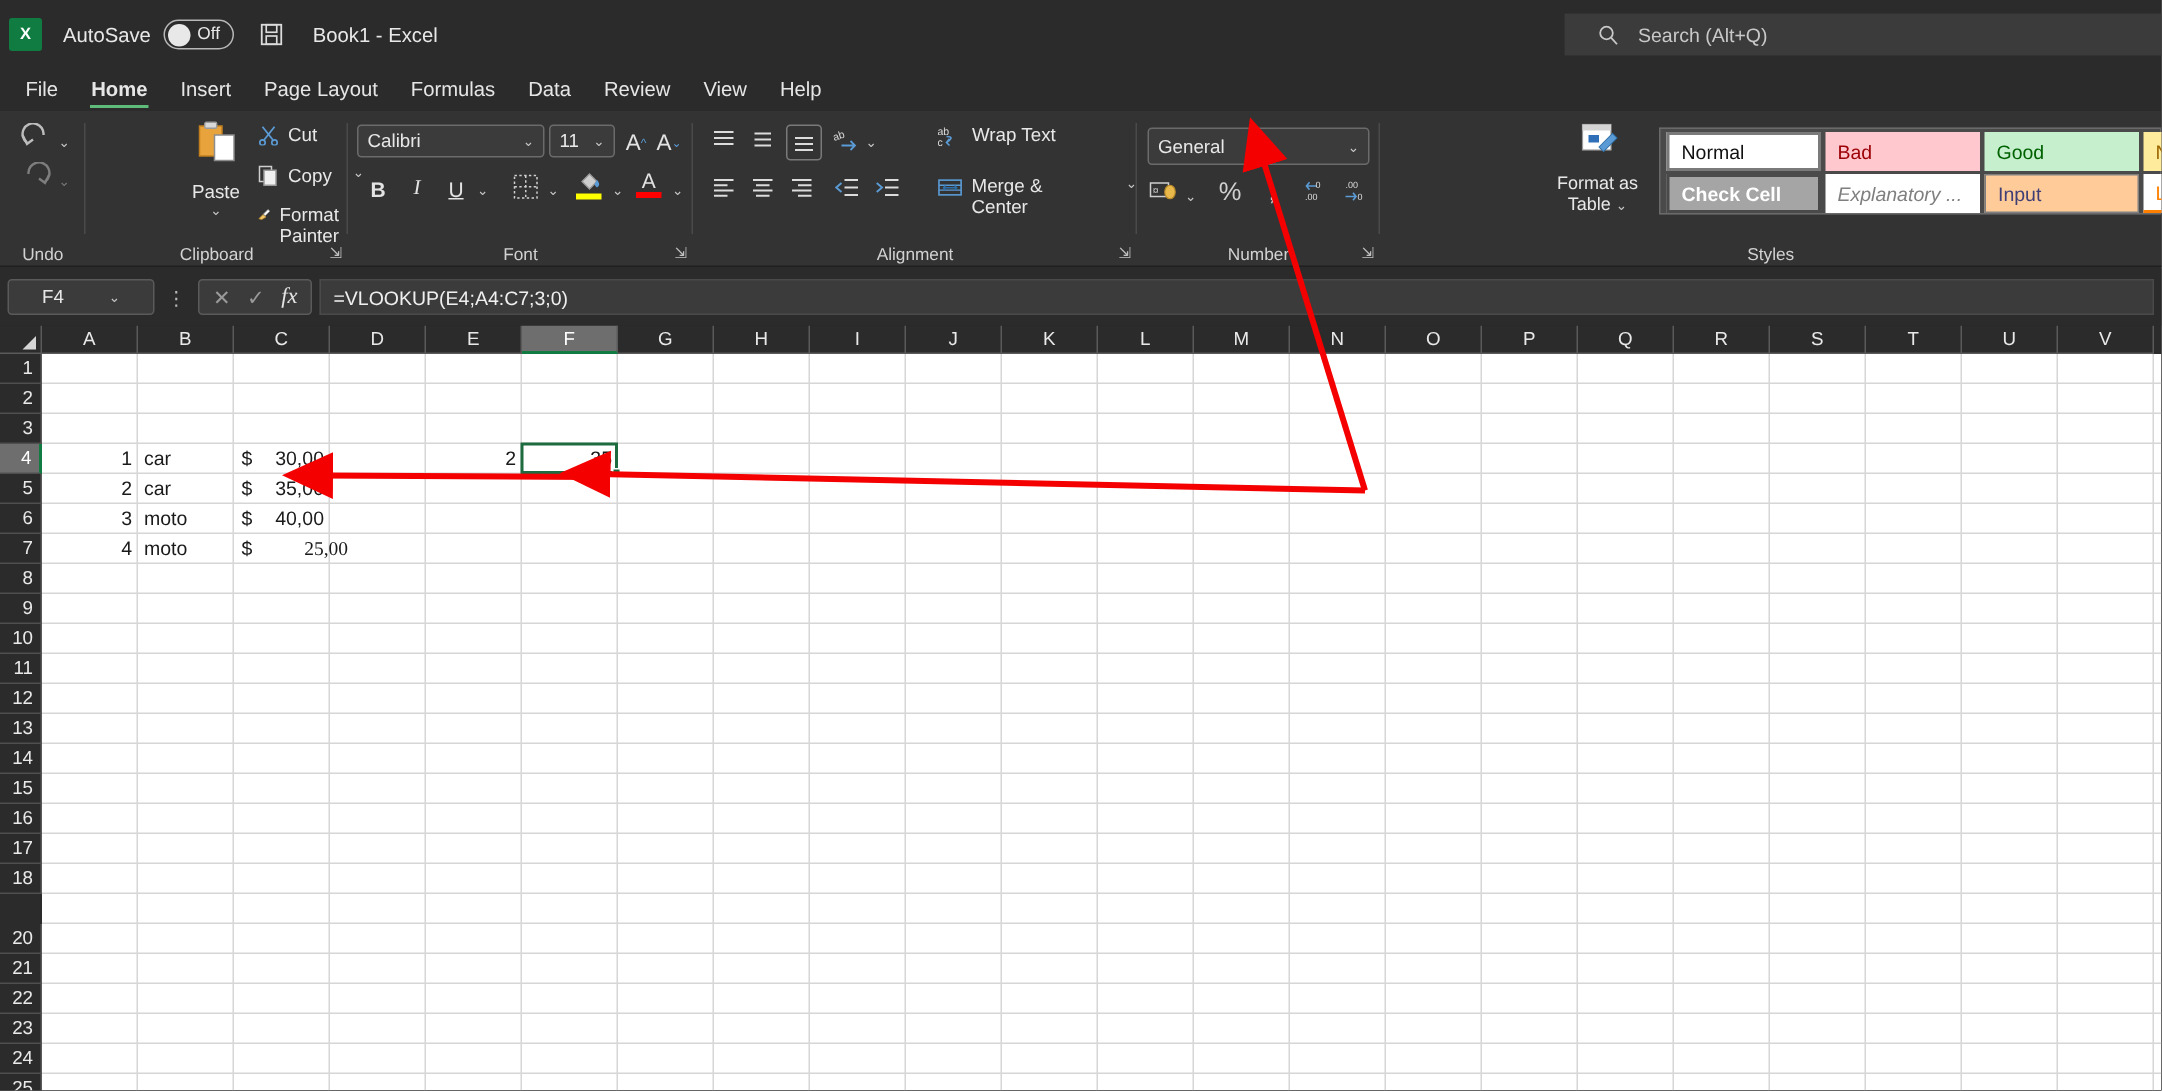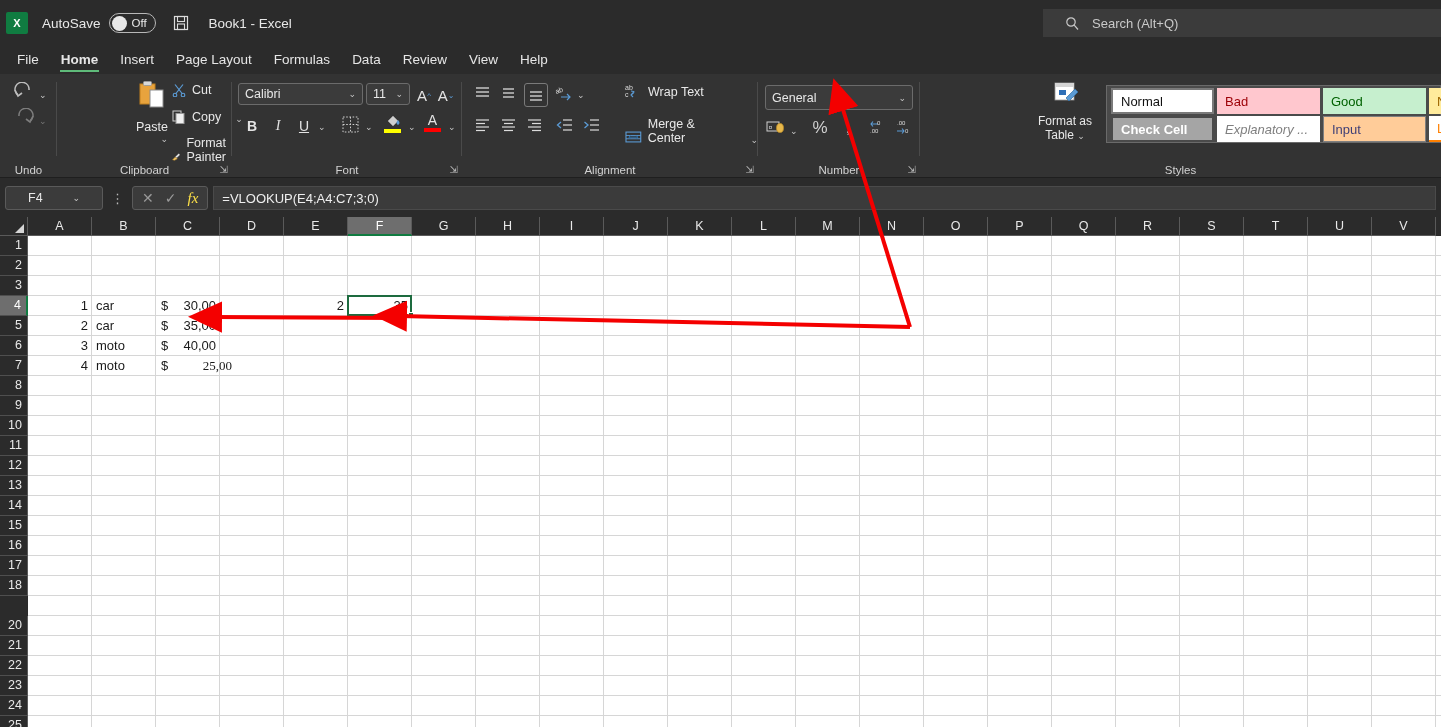--- a/index.html
+++ b/index.html
@@ -69,23 +69,23 @@
     color: #d2d2d2; font-size: 11.5px;
   }
   .grp .sep { position: absolute; top: 8px; bottom: 22px; width: 1px; background: #4a4a4a; right: 0; }
   .dlgl { position: absolute; bottom: 3px; right: 4px; color: #c0c0c0; font-size: 10px; }
   .lbl { color: #e8e8e8; font-size: 12.5px; }
   .chev { color: #c8c8c8; font-size: 9px; }
 
   
   .undo-btn { position: absolute; color: #a9a9a9; font-size: 20px; }
   
-  .paste-btn { position: absolute; left: 63px; top: 6px; width: 48px; text-align: right; }
+  .paste-btn { position: absolute; left: 63px; top: 6px; width: 48px; text-align: center; }
   .paste-btn .ptxt { color: #e8e8e8; font-size: 12.5px; margin-top: 2px; }
-  .cb-item { position: absolute; display: flex; align-items: flex-end; gap: 6px; }
+  .cb-item { position: absolute; display: flex; align-items: flex-start; gap: 6px; }
 
   
   .combo {
     position: absolute; background: #3b3b3b; border: 1px solid #6b6b6b;
     border-radius: 3px; color: #e8e8e8; font-size: 12.5px;
     display: flex; align-items: center; padding: 0 6px; height: 22px;
   }
   .combo .cv { flex: 1; }
   .fbtn {
     position: absolute; color: #e3e3e3; display: flex; align-items: center;
@@ -108,21 +108,21 @@
     border: 1px solid #5a5a5a; border-radius: 3px; color: #e8e8e8;
     font-size: 12.5px; display: flex; align-items: center; padding: 0 22px;
   }
   .namebox .nv { flex: 1; }
   .fdots { color: #b9b9b9; font-size: 13px; margin: 0 8px; }
   .fbtns {
     height: 24px; display: flex; align-items: center; gap: 11px;
     background: #3b3b3b; border: 1px solid #5a5a5a; border-radius: 3px;
     padding: 0 9px; color: #9a9a9a; font-size: 14px;
   }
-  .fx { font-style: italic; font-family: "Liberation Serif", serif; font-size: 15px; color: #fde047; }
+  .fx { font-style: italic; font-family: "Liberation Serif", serif; font-size: 15px; color: #e5e5e5; }
   .finput {
     flex: 1; height: 24px; margin: 0 5px 0 5px; background: #3b3b3b;
     border: 1px solid #4a4a4a; color: #efefef; font-size: 13px;
     display: flex; align-items: center; padding: 0 8px;
   }
 
   
   .gridwrap { position: absolute; top: 217px; left: 0; width: 1441px; height: 510px; overflow: hidden; }
   .corner {
     position: absolute; left: 0; top: 0; width: 28px; height: 19px;

